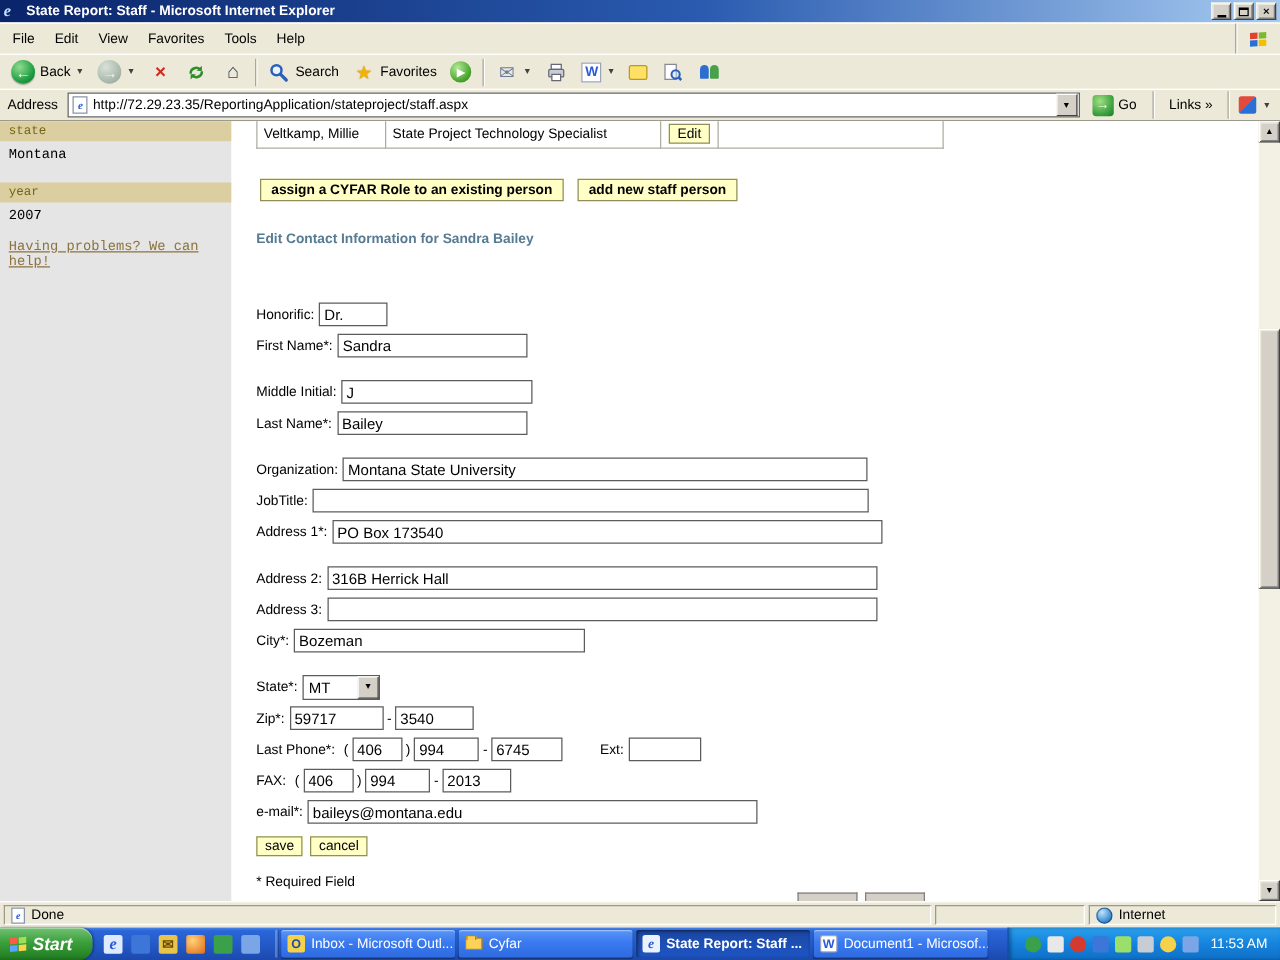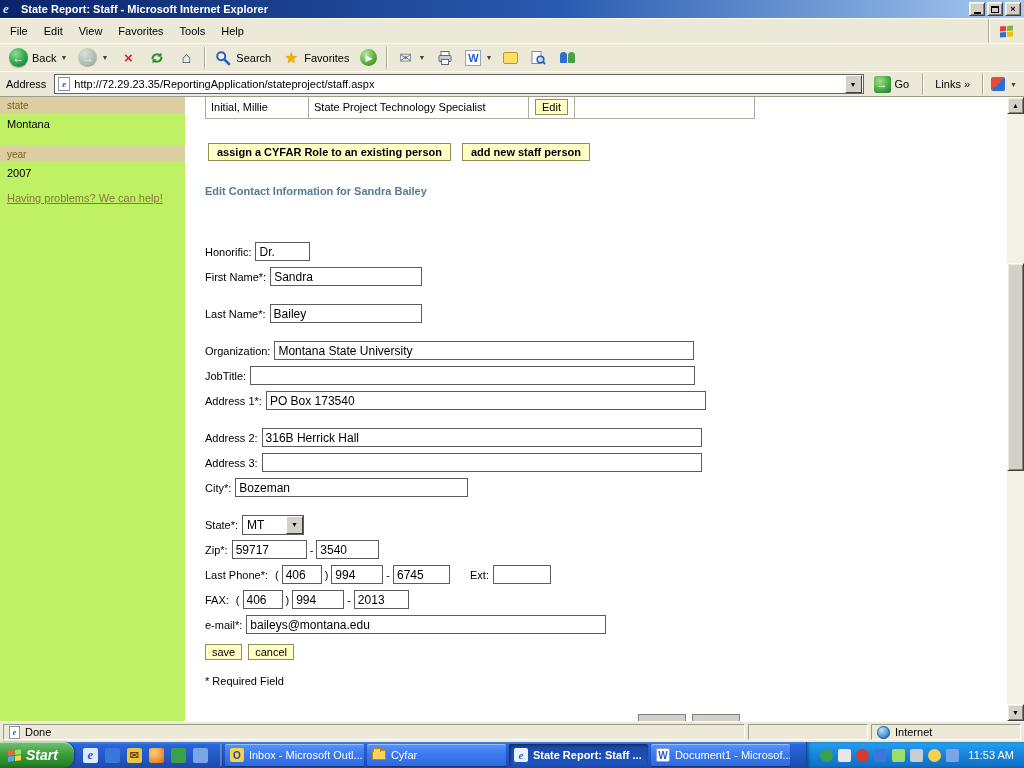--- a/index.html
+++ b/index.html
@@ -77,21 +77,21 @@
   .addr-drop { margin-left:auto; width:17px; height:18px; background:#d4d0c8;
                border:1px solid; border-color:#fff #404040 #404040 #fff;
                display:flex; align-items:center; justify-content:center; font-size:7px; }
   .go-btn { display:flex; align-items:center; gap:4px; padding:2px 5px; }
   .go-ico { width:17px; height:17px; border-radius:3px; background:radial-gradient(circle at 35% 30%, #9fe07f, #3aa040 65%, #1c7a26);
             color:#fff; font-weight:bold; display:flex; align-items:center; justify-content:center; font-size:11px; }
   .links-area { display:flex; align-items:center; gap:3px; padding:0 4px; }
   .ext-ico { width:14px; height:14px; border-radius:2px; background:linear-gradient(135deg,#e24a3b 50%,#2a6fd4 50%); }
   
   .main { position:absolute; left:0; top:97px; width:100%; height:624px; background:#fff; }
-  .sidebar { position:absolute; left:0; top:0; width:185px; height:100%; background:#bef264; }
+  .sidebar { position:absolute; left:0; top:0; width:185px; height:100%; background:#e5e5e5;font-family:Liberation Mono, monospace; }
   .side-band { background:#dbcfa2; color:#756414; font-size:10px; padding:3px 7px 2px; }
   .side-value { padding:5px 7px 3px; }
   .side-spacer { height:13px; }
   .help-link { display:inline-block; margin:10px 7px 0; color:#8c7340; text-decoration:underline; cursor:pointer; }
   .content { position:absolute; left:203px; top:0; right:17px; height:100%; background:#fff; overflow:hidden; }
   
   .staff-row { position:absolute; left:2px; top:-2px; display:flex; }
   .cell { border:1px solid #adada0; border-top:none; border-left:none; height:24px; display:flex; align-items:center; padding:0 5px; }
   .cell.first { border-left:1px solid #adada0; }
   .yellow-btn {
@@ -106,21 +106,21 @@
   .frow { display:flex; align-items:center; height:25px; white-space:nowrap; }
   .frow label { margin-right:4px; }
   .gap { height:12px; }
   input.txt { height:19px; border:1px solid #5c5c5c; background:#fff; padding:1px 3px;
               font-family:"Liberation Sans",sans-serif; font-size:12px; }
   .punct { margin:0 3px; }
   .sel { display:inline-flex; align-items:center; width:62px; height:20px; border:1px solid #5c5c5c; background:#fff; }
   .sel .val { flex:1; padding:0 4px; font-size:12px; }
   .sel-btn { width:17px; height:18px; background:#d4d0c8; border:1px solid; border-color:#fff #404040 #404040 #fff;
              display:flex; align-items:center; justify-content:center; font-size:7px; }
-  .ext-gap { margin-left:20px; }
+  .ext-gap { margin-left:30px; }
   .save-row { margin-top:7px; display:flex; gap:6px; }
   .req-note { margin-top:15px; }
   .cutoff { position:absolute; bottom:0; height:7px; background:#d4d0c8; border:1px solid #808080; border-bottom:none; }
   
   .vscroll { position:absolute; right:0; top:0; width:17px; height:100%; background:#f3f1e4; }
   .sbtn { position:absolute; left:0; width:17px; height:17px; background:#d4d0c8;
           border:1px solid; border-color:#fff #404040 #404040 #fff;
           box-shadow:inset 1px 1px 0 #ece9d8, inset -1px -1px 0 #808080;
           display:flex; align-items:center; justify-content:center; font-size:7px; color:#000; }
   .sbtn.up { top:0; } .sbtn.down { bottom:0; }
@@ -322,21 +322,21 @@
       <div class="side-value">Montana</div>
       <div class="side-spacer"></div>
       <div class="side-band">year</div>
       <div class="side-value">2007</div>
       <a class="help-link">Having problems? We can help!</a>
     </div>
 
     <div class="content">
 
       <div class="staff-row">
-        <span class="cell first" style="width:104px;">Initial, Millie</span>
+        <span class="cell first" style="width:104px;">Veltkamp, Millie</span>
         <span class="cell" style="width:220px;">State Project Technology Specialist</span>
         <span class="cell" style="width:46px;justify-content:center;">
           <button class="yellow-btn">Edit</button>
         </span>
         <span class="cell" style="width:180px;"></span>
       </div>
 
       <div class="actions">
         <button class="yellow-btn bold">assign a CYFAR Role to an existing person</button>
         <button class="yellow-btn bold">add new staff person</button>
@@ -350,20 +350,24 @@
           <label>Honorific:</label>
           <input class="txt" style="width: 55px;" value="Dr.">
         </div>
         <div class="frow">
           <label>First Name*:</label>
           <input class="txt" style="width: 152px;" value="Sandra">
         </div>
 
         <div class="gap"></div>
 
+        <div class="frow">
+          <label>Middle Initial:</label>
+          <input class="txt" style="width: 153px;" value="J">
+        </div>
         <div class="frow">
           <label>Last Name*:</label>
           <input class="txt" style="width: 152px;" value="Bailey">
         </div>
 
         <div class="gap"></div>
 
         <div class="frow">
           <label>Organization:</label>
           <input class="txt" style="width: 420px;" value="Montana State University">

